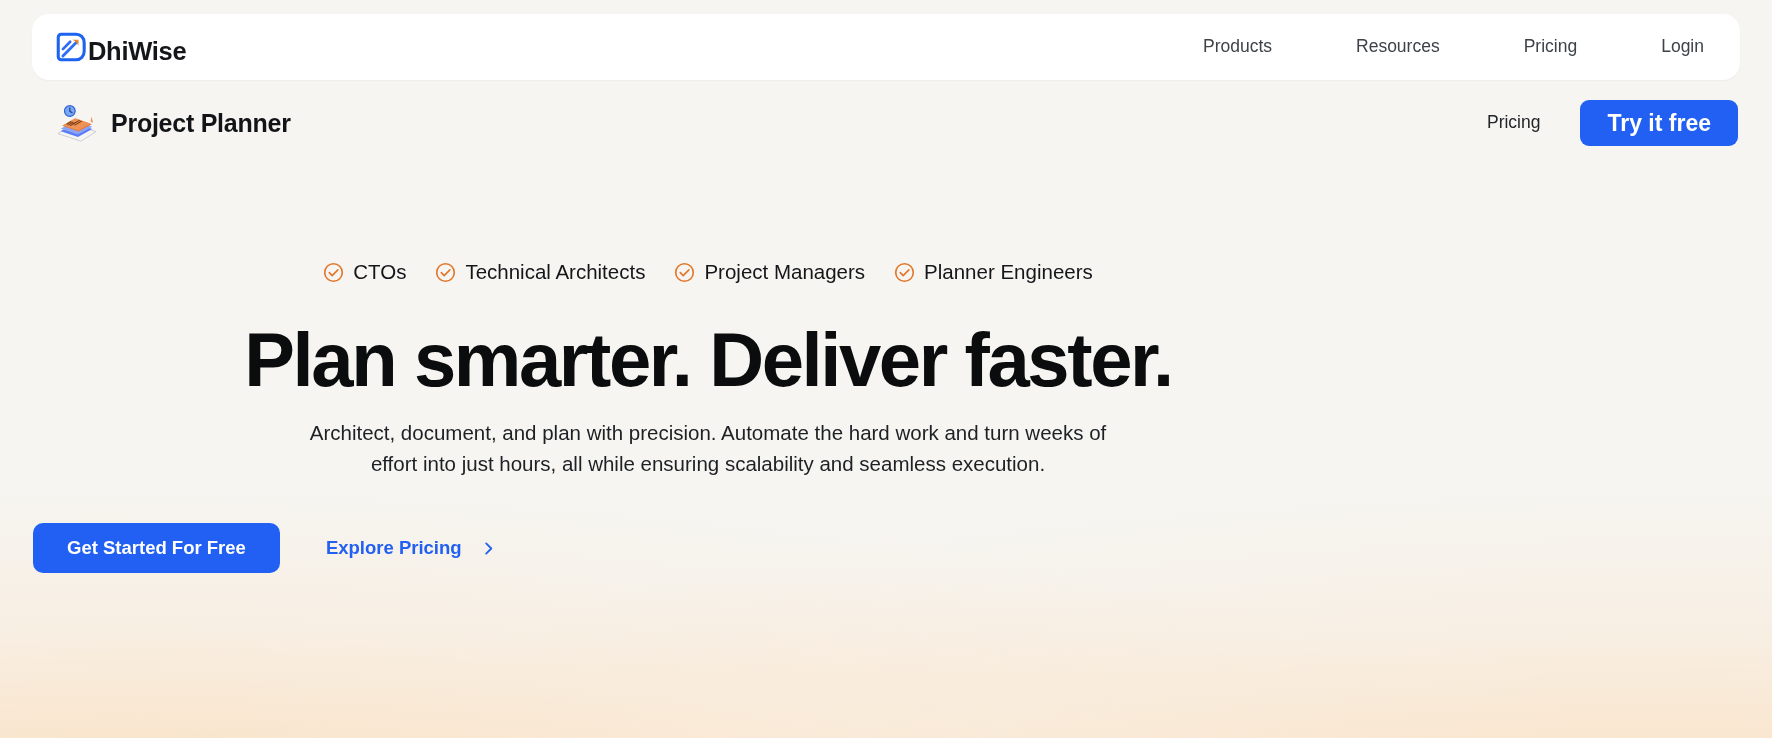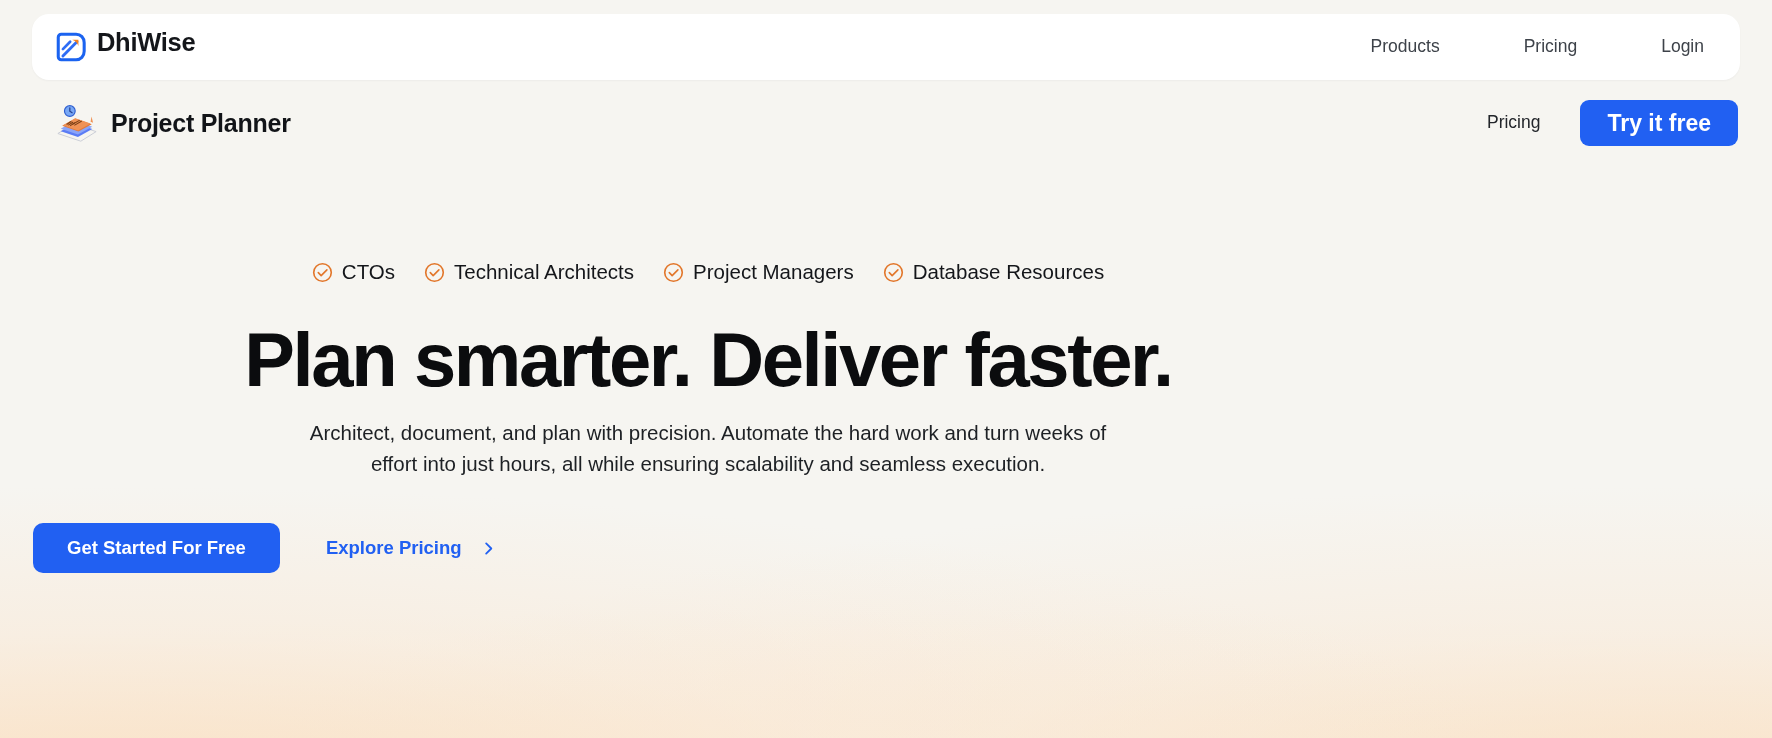--- a/index.html
+++ b/index.html
@@ -40,21 +40,21 @@
     height: 66px;
     background: #ffffff;
     border-radius: 17px;
     display: flex;
     align-items: center;
     justify-content: space-between;
     padding: 0 36px 0 22px;
     box-shadow: 0 1px 2px rgba(16,24,40,0.04);
   }
 
-  .brand { display: flex; align-items: flex-start; gap: 9px; }
+  .brand { display: flex; align-items: flex-end; }
 
   .brand-mark { width: 34px; height: 34px; display: block; flex: none; }
 
   .brand-name {
     font-size: 25.5px;
     font-weight: 700;
     color: #14161a;
     letter-spacing: -0.3px;
     line-height: 1;
   }
@@ -219,20 +219,21 @@
           <path d="M10.5 30.5 27 13.8" stroke="#2f6df5" stroke-width="3.4" stroke-linecap="round"></path>
           <path d="M10.5 22.5 19 13.8" stroke="#2f6df5" stroke-width="3.2" stroke-linecap="round"></path>
           <path d="M21.5 11.5h7.2v7.2c-1.3-3.6-3.6-5.9-7.2-7.2Z" fill="#f58220"></path>
         </svg>
       </span>
       <span class="brand-name">DhiWise</span>
     </div>
 
     <div class="nav-links">
       <span class="nav-link">Products</span>
+      <span class="nav-link">Resources</span>
       <span class="nav-link">Pricing</span>
       <span class="nav-link">Login</span>
     </div>
 
   </div>
 
   <div class="subheader">
 
     <div class="product">
       <span>
@@ -298,21 +299,21 @@
         <span class="aud-label">Project Managers</span>
       </div>
 
       <div class="aud-item">
         <span>
           <svg class="check-icon" viewBox="0 0 22 22" xmlns="http://www.w3.org/2000/svg">
             <circle cx="11" cy="11" r="9.2" fill="none" stroke="#e2762a" stroke-width="1.7"></circle>
             <path d="M6.6 11.2 9.6 14.2 15.6 8.2" fill="none" stroke="#e2762a" stroke-width="1.7" stroke-linecap="round" stroke-linejoin="round"></path>
           </svg>
         </span>
-        <span class="aud-label">Database Resources</span>
+        <span class="aud-label">Planner Engineers</span>
       </div>
 
     </div>
 
     <h1 class="headline">Plan smarter. Deliver faster.</h1>
 
     <p class="subhead">Architect, document, and plan with precision. Automate the hard work and turn weeks of effort into just hours, all while ensuring scalability and seamless execution.</p>
 
     <div class="cta-row">
       <button class="btn-primary">Get Started For Free</button>

